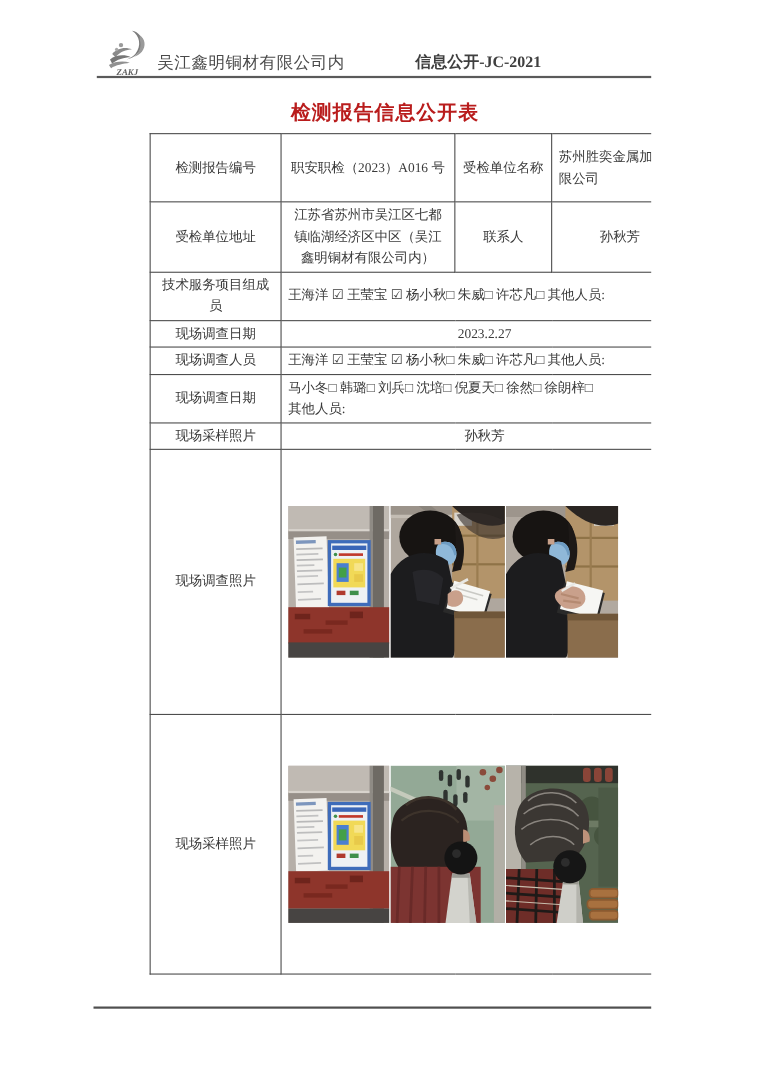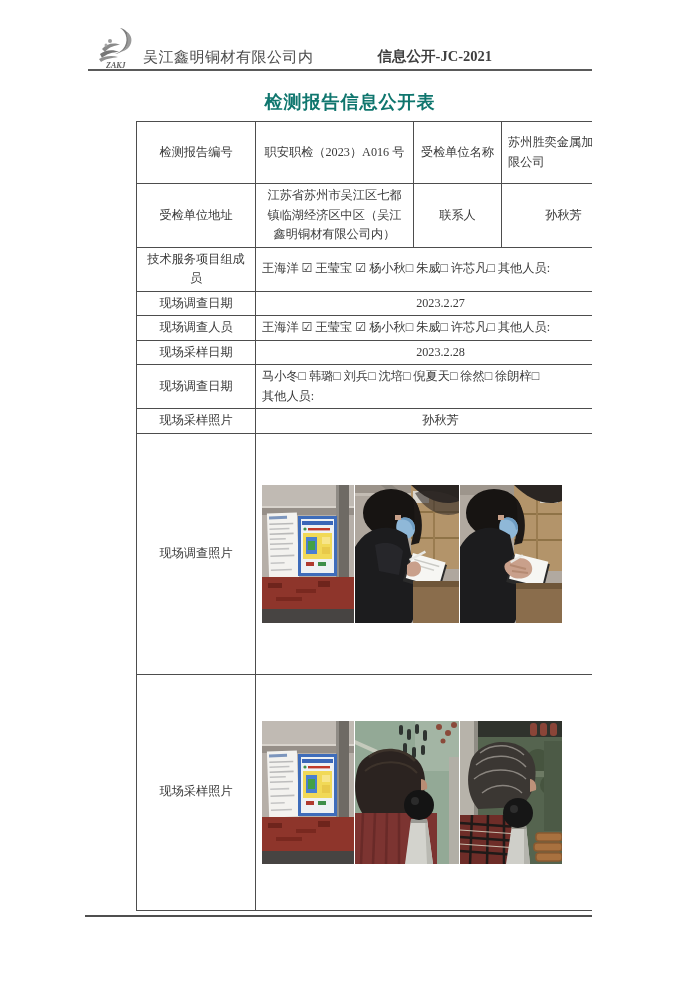--- a/index.html
+++ b/index.html
@@ -7,21 +7,21 @@
   .page { position:relative; width:592px; height:989px; background:#ffffff; overflow:hidden; color:#3a3a3a;padding-left:40px; }
 
   
   .hdr-logo { position:absolute; left:96px; top:26px; width:46px; height:44px; }
   .hdr-company { position:absolute; left:143px; top:48px; font-size:15px; letter-spacing:0.5px; color:#4a4a4a; }
   .hdr-code { position:absolute; right:100px; top:47px; font-size:14.5px; font-weight:bold; color:#3f3f3f; }
   .hdr-rule { position:absolute; left:88px; top:69px; width:522px; height:2px; background:#5a5a5a; }
 
   
   .doc-title { position:absolute; left:0; top:90px; width:700px; text-align:center;
-               font-size:18px; font-weight:bold; letter-spacing:1px; color:#0f766e; }
+               font-size:18px; font-weight:bold; letter-spacing:1px; color:#b91c1c; }
 
   
   table.report { position:absolute; left:108px; top:121px; width:489px;
                  border-collapse:collapse; table-layout:fixed;margin-left:28px; }
   table.report td { border:1px solid #4d4d4d; font-size:12.2px; color:#3a3a3a;
                     line-height:1.6; padding:2px 6px; vertical-align:middle; overflow:hidden; }
   td.lab { text-align:center; padding:2px 5px; }
   td.val-c { text-align:center; }
   td.val-l { text-align:left; padding-left:9px;font-family:Liberation Serif, serif; }
   td.tight { padding-left:3px; padding-right:3px; text-align:center; }
@@ -90,24 +90,20 @@
     <tr class="h22">
       <td class="lab">现场调查日期</td>
       <td class="val-c" colspan="3">2023.2.27</td>
     </tr>
 
     <tr class="h22">
       <td class="lab">现场调查人员</td>
       <td class="val-l" colspan="3">王海洋 ☑ 王莹宝 ☑ 杨小秋□ 朱威□ 许芯凡□ 其他人员:</td>
     </tr>
 
-    <tr class="h22">
-      <td class="lab">现场采样日期</td>
-      <td class="val-c" colspan="3">2023.2.28</td>
-    </tr>
 
 
     <tr class="h32">
       <td class="lab">现场调查日期</td>
       <td class="val-l preline" colspan="3">马小冬□ 韩璐□ 刘兵□ 沈培□ 倪夏天□ 徐然□ 徐朗梓□
 其他人员:</td>
     </tr>
 
     <tr class="h21">
       <td class="lab">现场采样照片</td>

